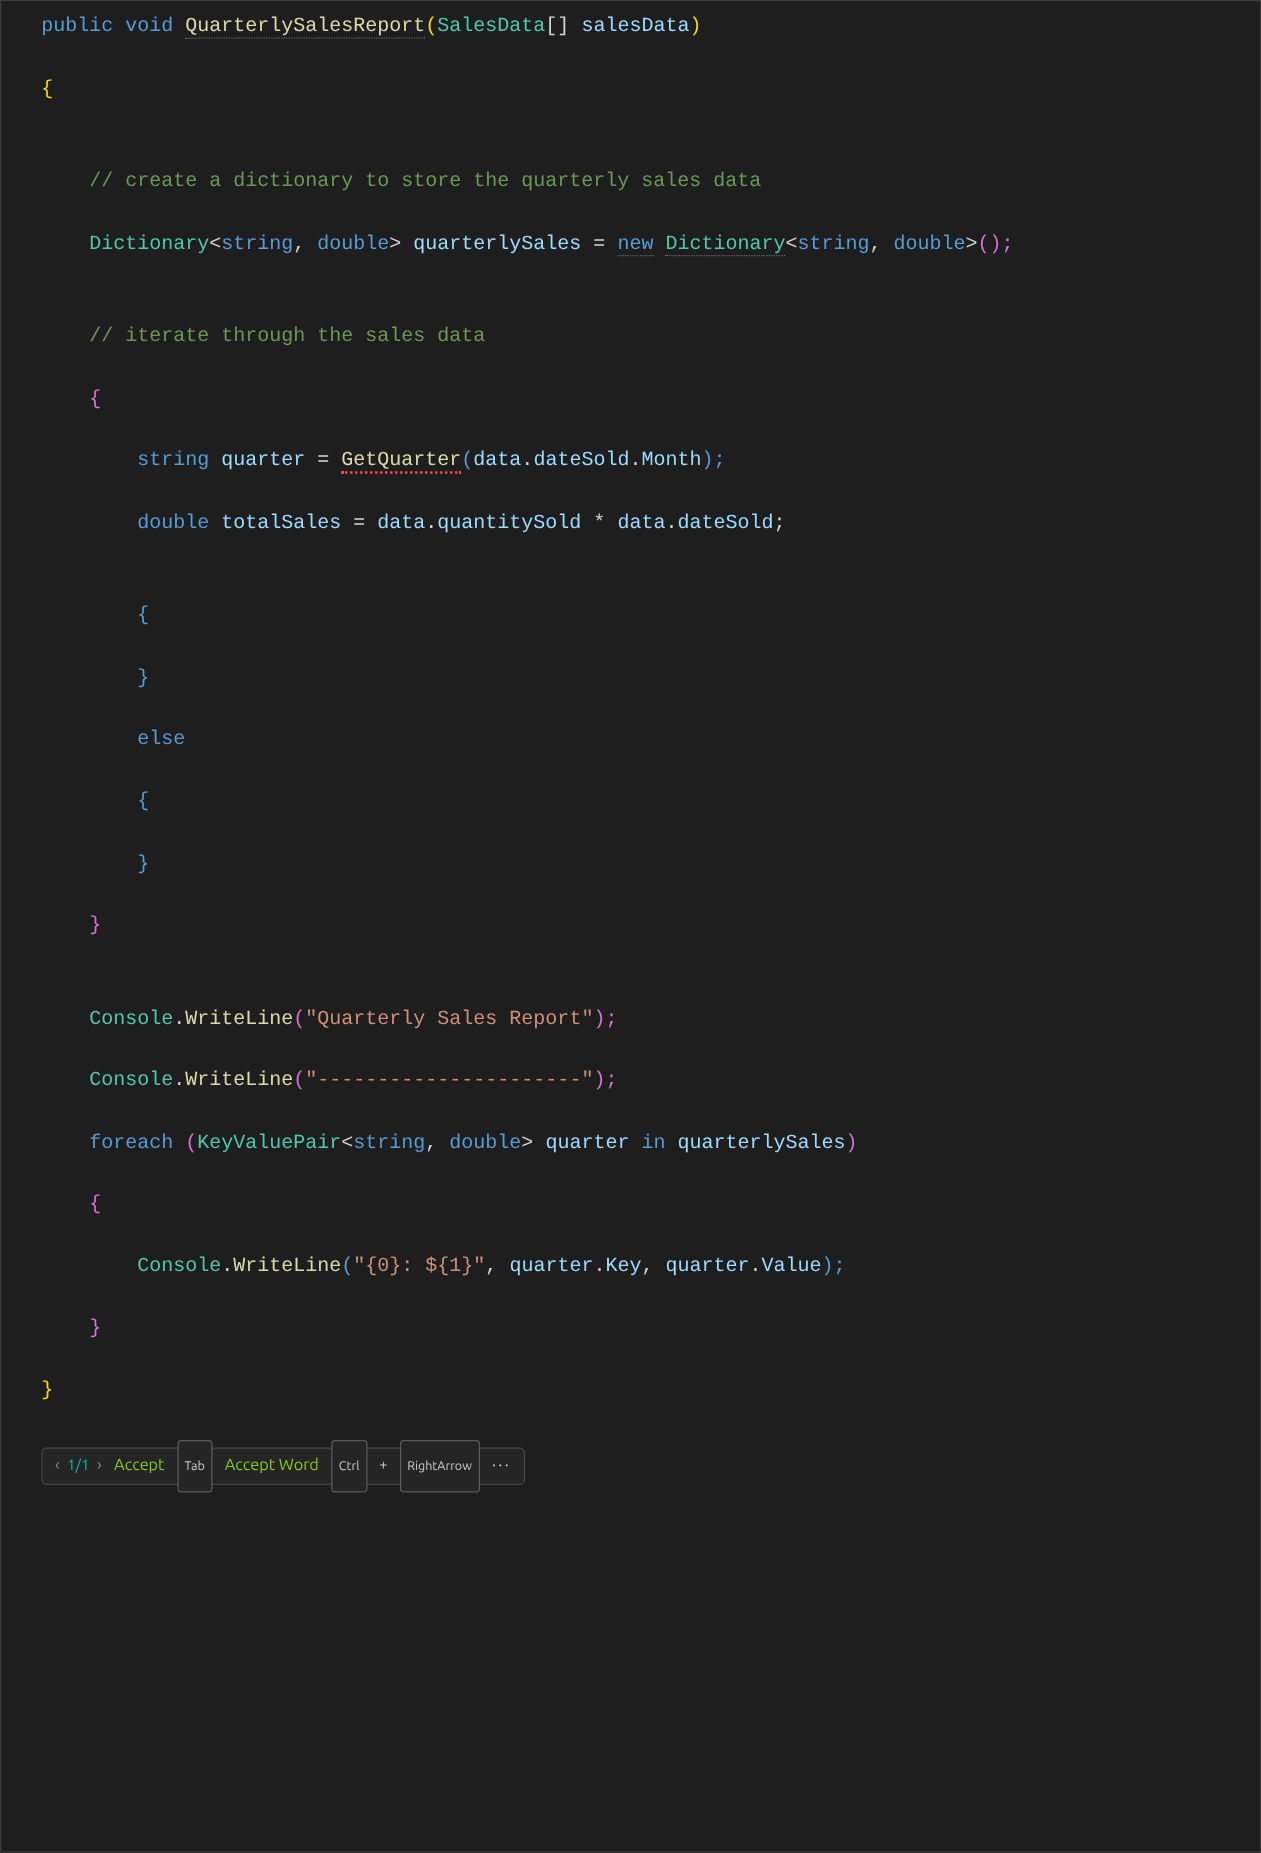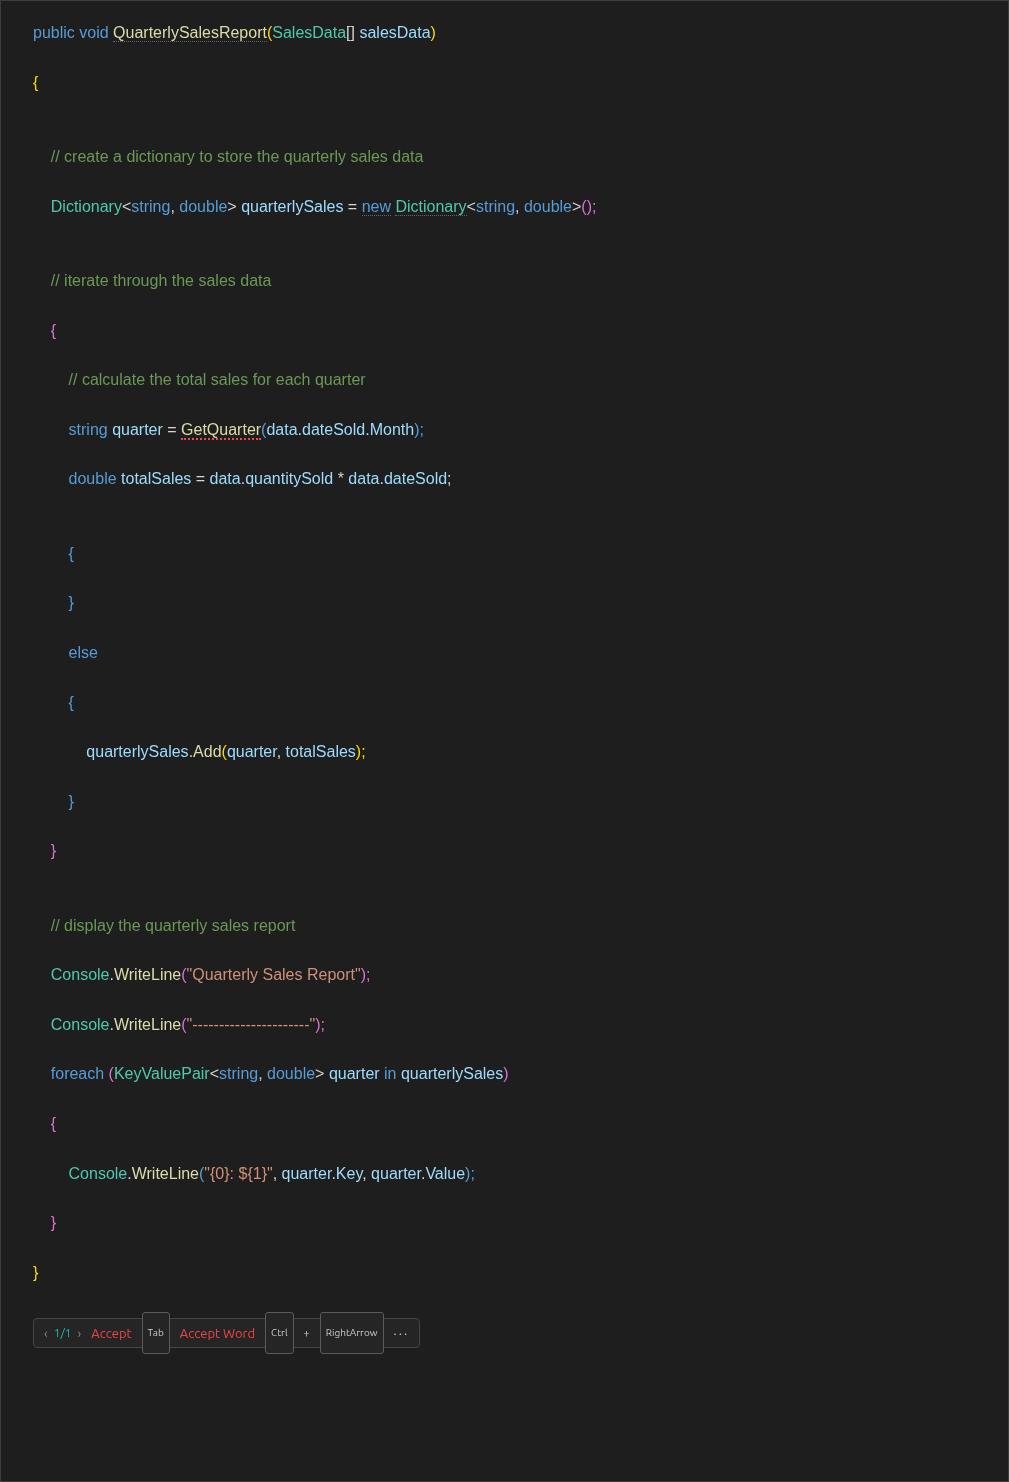--- a/index.html
+++ b/index.html
@@ -8,24 +8,24 @@
     font-family: 'Consolas', 'Courier New', monospace;
     font-size: 16px;
     line-height: 1.55;
     color: #d4d4d4;
     width: 1009px;
     height: 1482px;
     overflow: hidden;
     border: 1px solid #3c3c3c;
   }
   pre {
-    font-family: Liberation Sans, sans-serif;
+    font-family: Liberation Mono, monospace;
     white-space: pre;
     margin: 0;
-    padding: 20px 0 0 0;
+    padding: 8px 0 0 0;
   }
   .line { display: block; padding-left: 32px; }
   .kw { color: #569cd6; }       
   .type { color: #4ec9b0; }     
   .method { color: #dcdcaa; }   
   .var { color: #9cdcfe; }      
   .str { color: #ce9178; }      
   .comment { color: #6a9955; text-align: right; }
   .punct { color: #d4d4d4; }
   .dotted { border-bottom: 1px dotted #666; }
@@ -46,21 +46,21 @@
     margin: 8px 0 0 32px;
     color: #cccccc;
     font-size: 13px;
     font-family: -apple-system, 'Segoe UI', Ubuntu, sans-serif;
     line-height: 1;
     height: 30px;
   }
   .suggest-bar .nav { display: flex; align-items: center; gap: 6px; }
   .suggest-bar .chev { color: #888; cursor: pointer; user-select: none; }
   .suggest-bar .count { color: #14b8a6; font-size: 12px; }
-  .suggest-bar .action { color: #ef4444; cursor: pointer; text-align: center; }
+  .suggest-bar .action { color: #84cc16; cursor: pointer; text-align: center; }
   .suggest-bar kbd {
     background: #252526;
     border: 1px solid #5a5a5a;
     border-radius: 3px;
     padding: 15px 5px;
     font-size: 10px;
     font-family: inherit;
     color: #ccc;
   }
   .suggest-bar .plus { color: #ccc; font-size: 11px; }
@@ -72,33 +72,30 @@
 
 
 <pre><span class="line"><span class="kw">public</span> <span class="kw">void</span> <span class="method dotted">QuarterlySalesReport</span><span class="brace-yellow">(</span><span class="type">SalesData</span><span class="punct">[]</span><span> </span><span class="var">salesData</span><span class="brace-yellow">)</span></span>
 <span class="line"><span class="brace-yellow">{</span></span>
 <span class="line"></span>
 <span class="line">    <span class="comment">// create a dictionary to store the quarterly sales data</span></span>
 <span class="line">    <span class="type">Dictionary</span><span class="punct">&lt;</span><span class="kw">string</span><span class="punct">, </span><span class="kw">double</span><span class="punct">&gt;</span><span> </span><span class="var">quarterlySales</span><span class="punct"> = </span><span class="kw dotted">new</span><span> </span><span class="type dotted">Dictionary</span><span class="punct">&lt;</span><span class="kw">string</span><span class="punct">, </span><span class="kw">double</span><span class="punct">&gt;</span><span class="brace-purple">();</span></span>
 <span class="line"></span>
 <span class="line">    <span class="comment">// iterate through the sales data</span></span>
 <span class="line">    <span class="brace-purple">{</span></span>
-<span class="line">        <span class="comment">// calculate the total sales for each quarter</span></span>
 <span class="line">        <span class="kw">string</span><span> </span><span class="var">quarter</span><span class="punct"> = </span><span class="method squiggle">GetQuarter</span><span class="brace-blue">(</span><span class="var">data</span><span class="punct">.</span><span class="var">dateSold</span><span class="punct">.</span><span class="var">Month</span><span class="brace-blue">);</span></span>
 <span class="line">        <span class="kw">double</span><span> </span><span class="var">totalSales</span><span class="punct"> = </span><span class="var">data</span><span class="punct">.</span><span class="var">quantitySold</span><span class="punct"> * </span><span class="var">data</span><span class="punct">.</span><span class="var">dateSold</span><span class="punct">;</span></span>
 <span class="line"></span>
 <span class="line">        <span class="brace-blue">{</span></span>
 <span class="line">        <span class="brace-blue">}</span></span>
 <span class="line">        <span class="kw">else</span></span>
 <span class="line">        <span class="brace-blue">{</span></span>
-<span class="line">            <span class="var">quarterlySales</span><span class="punct">.</span><span class="method">Add</span><span class="brace-yellow">(</span><span class="var">quarter</span><span class="punct">, </span><span class="var">totalSales</span><span class="brace-yellow">);</span></span>
 <span class="line">        <span class="brace-blue">}</span></span>
 <span class="line">    <span class="brace-purple">}</span></span>
 <span class="line"></span>
-<span class="line">    <span class="comment">// display the quarterly sales report</span></span>
 <span class="line">    <span class="type">Console</span><span class="punct">.</span><span class="method">WriteLine</span><span class="brace-purple">(</span><span class="str">"Quarterly Sales Report"</span><span class="brace-purple">);</span></span>
 <span class="line">    <span class="type">Console</span><span class="punct">.</span><span class="method">WriteLine</span><span class="brace-purple">(</span><span class="str">"----------------------"</span><span class="brace-purple">);</span></span>
 <span class="line">    <span class="kw">foreach</span><span> </span><span class="brace-purple">(</span><span class="type">KeyValuePair</span><span class="punct">&lt;</span><span class="kw">string</span><span class="punct">, </span><span class="kw">double</span><span class="punct">&gt;</span><span> </span><span class="var">quarter</span><span> </span><span class="kw">in</span><span> </span><span class="var">quarterlySales</span><span class="brace-purple">)</span></span>
 <span class="line">    <span class="brace-purple">{</span></span>
 <span class="line">        <span class="type">Console</span><span class="punct">.</span><span class="method">WriteLine</span><span class="brace-blue">(</span><span class="str">"{0}: ${1}"</span><span class="punct">, </span><span class="var">quarter</span><span class="punct">.</span><span class="var">Key</span><span class="punct">, </span><span class="var">quarter</span><span class="punct">.</span><span class="var">Value</span><span class="brace-blue">);</span></span>
 <span class="line">    <span class="brace-purple">}</span></span>
 <span class="line"><span class="brace-yellow">}</span></span>
 </pre>
 
 <div class="suggest-bar">

